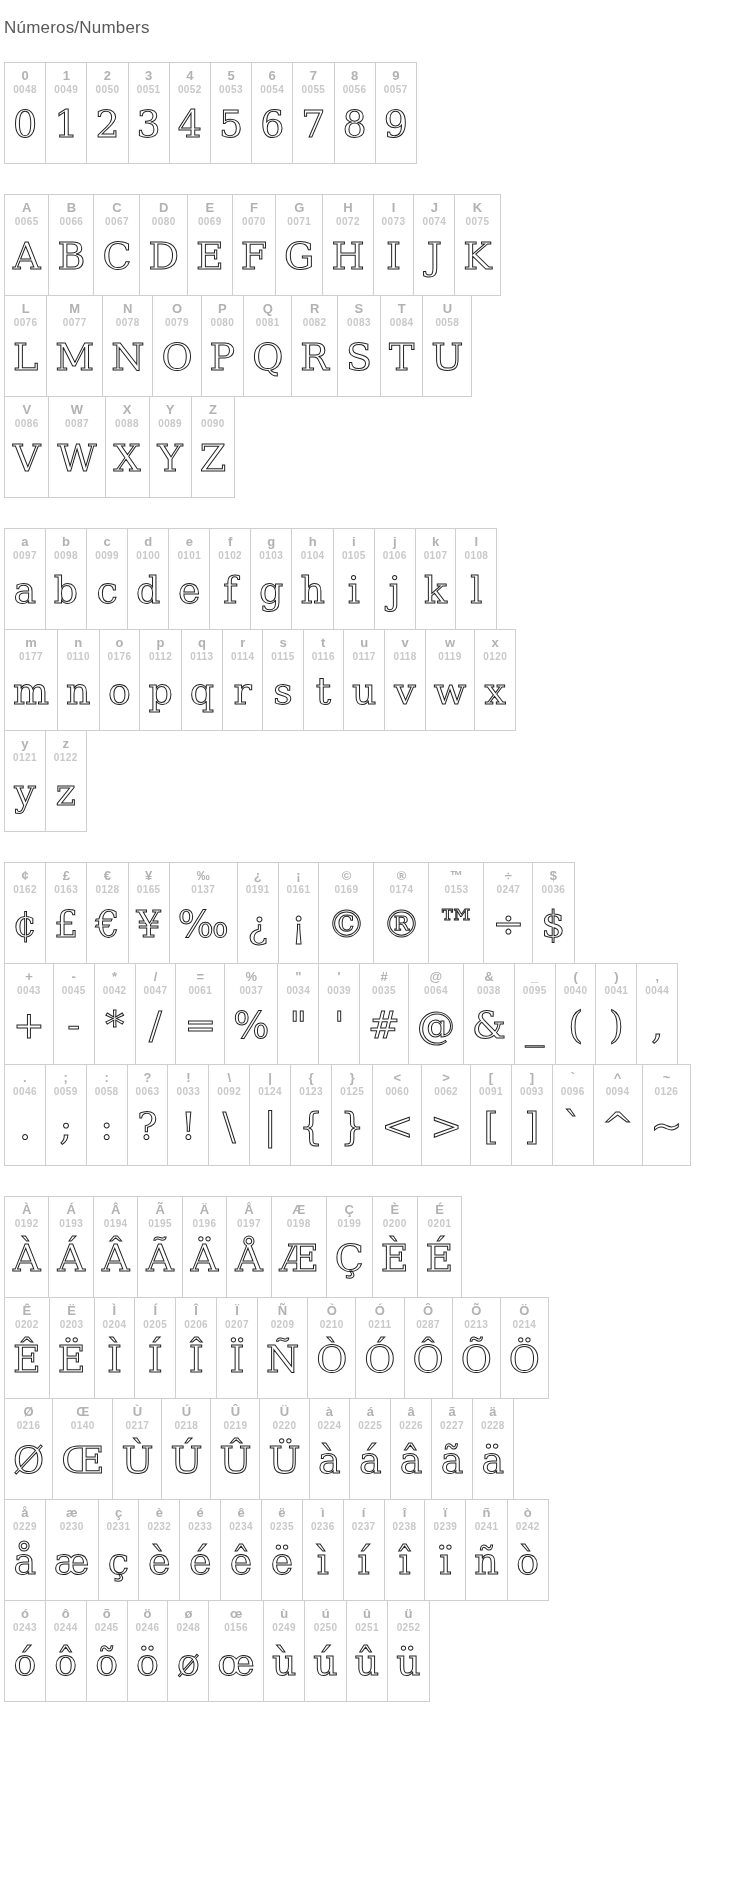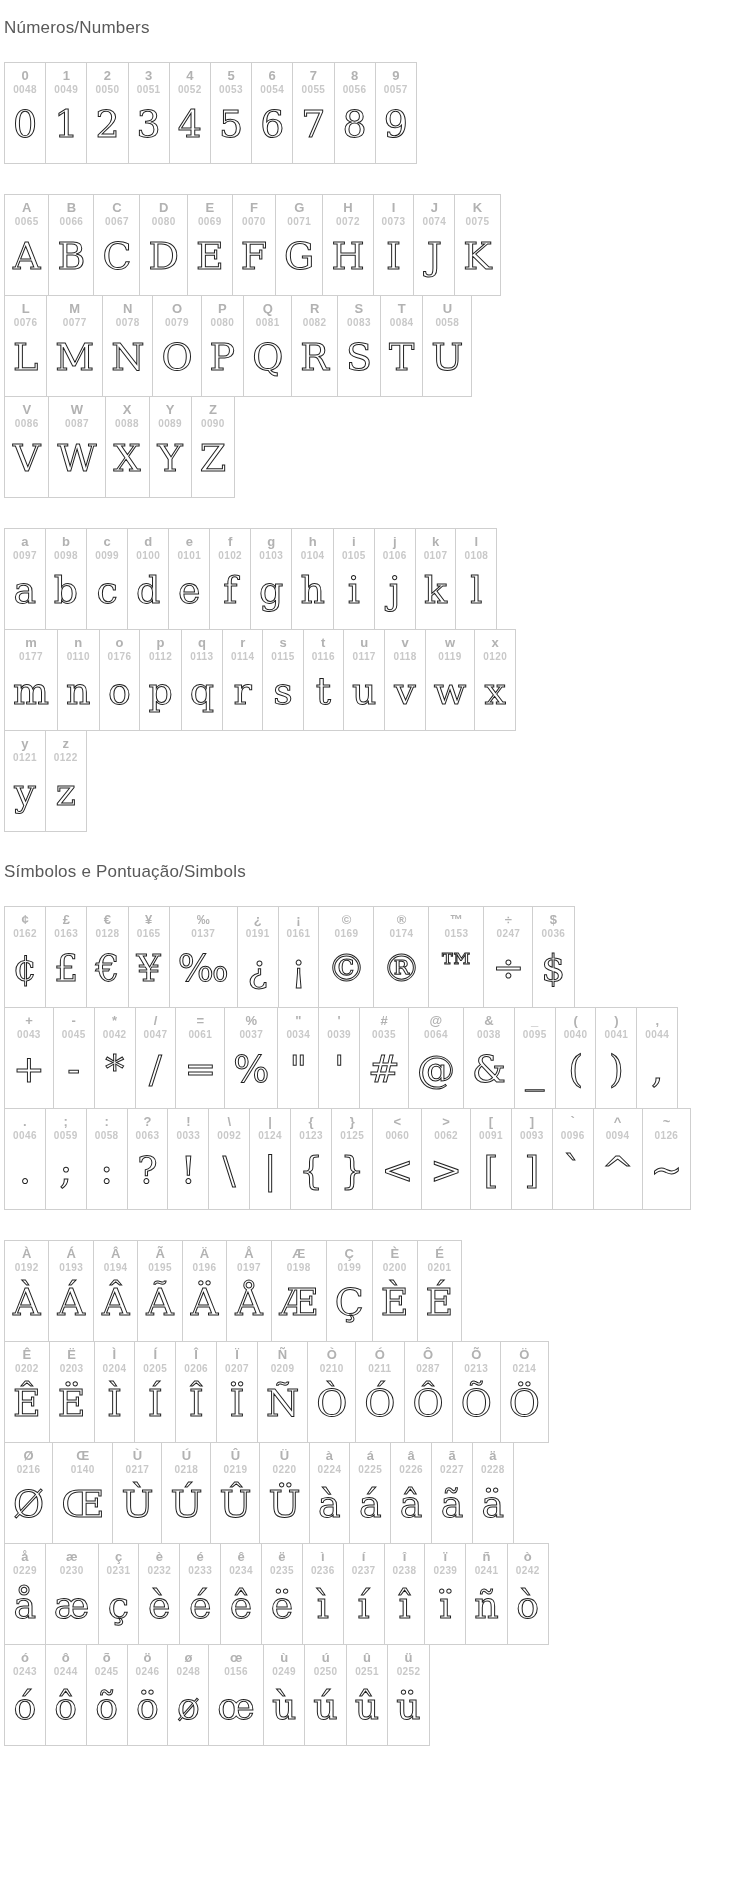--- a/index.html
+++ b/index.html
@@ -387,21 +387,20 @@
             </div>
             <div class="cell">
               <span class="ch">z</span>
               <span class="code">0122</span>
               <span class="glyph">z</span>
             </div>
           </div>
         </div>
       </section>
       <section class="section sec-symbols">
-        <h2 class="section-title">Símbolos e Pontuação/Simbols</h2>
         <div class="glyph-table">
           <div class="row">
             <div class="cell">
               <span class="ch">¢</span>
               <span class="code">0162</span>
               <span class="glyph">¢</span>
             </div>
             <div class="cell">
               <span class="ch">£</span>
               <span class="code">0163</span>

